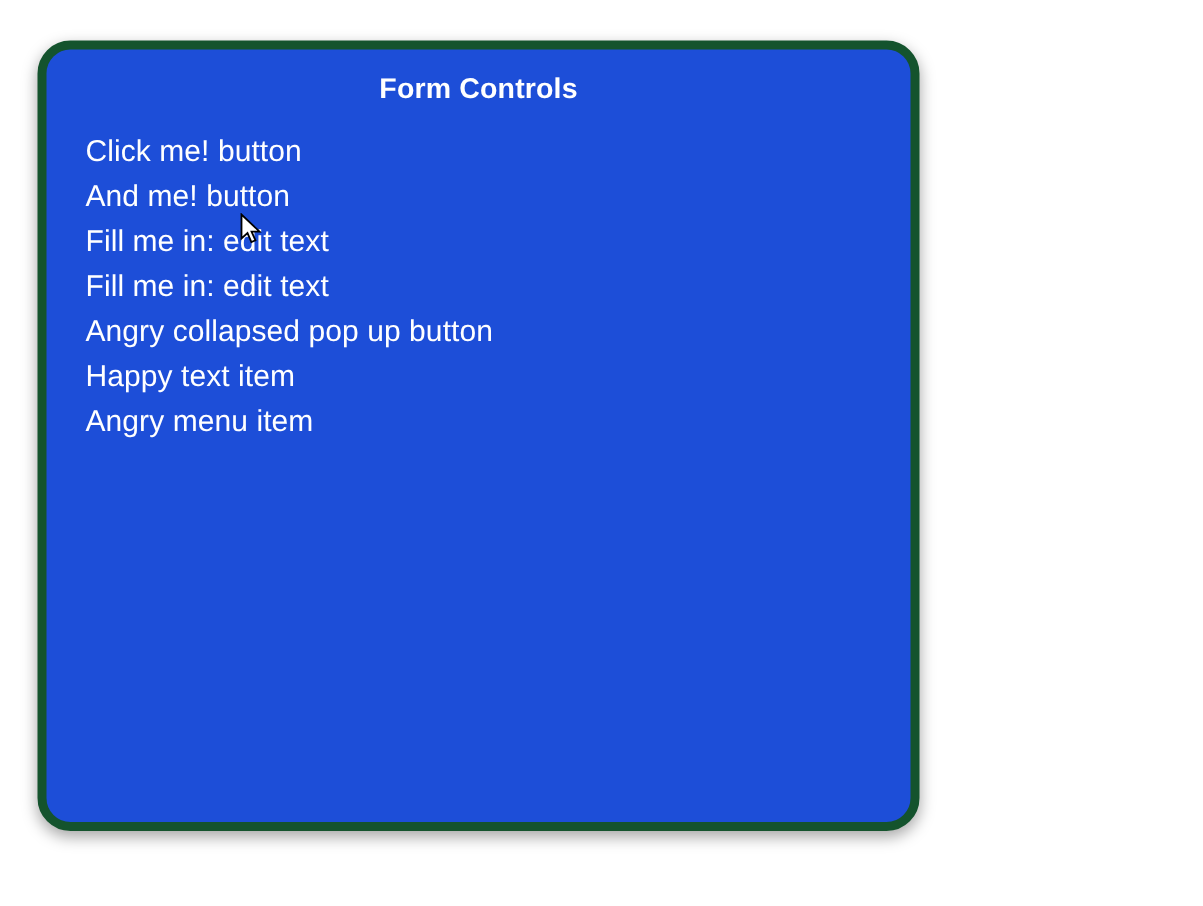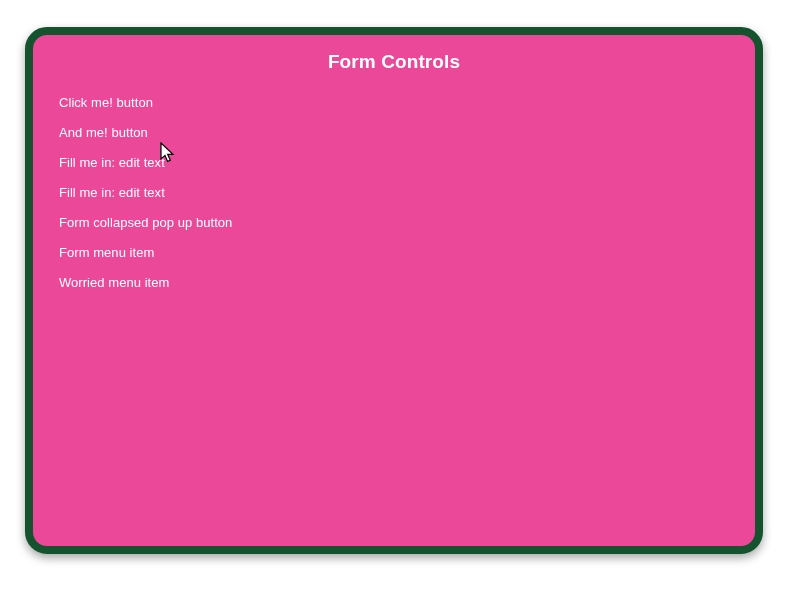--- a/index.html
+++ b/index.html
@@ -17,24 +17,24 @@
     width: 802px;
     height: 604px;
     background: #ffffff;
   }
 
   
   .panel {
     position: absolute;
     left: 25px;
     top: 27px;
-    width: 738px;
+    width: 588px;
     height: 527px;
-    background: #ec4899;
-    border: 8px solid #14532d;
+    background: #1d4ed8;
+    border: 6px solid #14532d;
     border-radius: 22px;
     box-shadow: 0 4px 10px rgba(0,0,0,0.35);
     box-sizing: border-box;
     overflow: hidden;
   }
 
   .panel-title {
     position: absolute;
     left: 0;
     right: 0;
@@ -48,21 +48,21 @@
 
   .item-list {
     position: absolute;
     left: 26px;
     top: 53px;
     right: 20px;
   }
 
   .list-item {
     color: #ffffff;
-    font-size: 13px;
+    font-size: 20px;
     line-height: 30px;
     white-space: nowrap;
     letter-spacing: 0.05px;
   }
 
   
   .cursor {
     position: absolute;
     left: 160px;
     top: 142px;
@@ -78,23 +78,23 @@
 
   <div class="panel">
 
     <div class="panel-title">Form Controls</div>
 
     <div class="item-list">
       <div class="list-item">Click me! button</div>
       <div class="list-item">And me! button</div>
       <div class="list-item">Fill me in: edit text</div>
       <div class="list-item">Fill me in: edit text</div>
-      <div class="list-item">Form collapsed pop up button</div>
-      <div class="list-item">Form menu item</div>
-      <div class="list-item">Worried menu item</div>
+      <div class="list-item">Angry collapsed pop up button</div>
+      <div class="list-item">Happy text item</div>
+      <div class="list-item">Angry menu item</div>
     </div>
 
   </div>
 
   <div class="cursor">
     <svg width="18" height="24" viewBox="0 0 18 24" xmlns="http://www.w3.org/2000/svg">
       <path d="M1 1 L1 17 L5 13.4 L7.6 19.4 L10.3 18.2 L7.7 12.4 L13 12.4 Z" fill="#ffffff" stroke="#000000" stroke-width="1.2"></path>
     </svg>
   </div>
 

